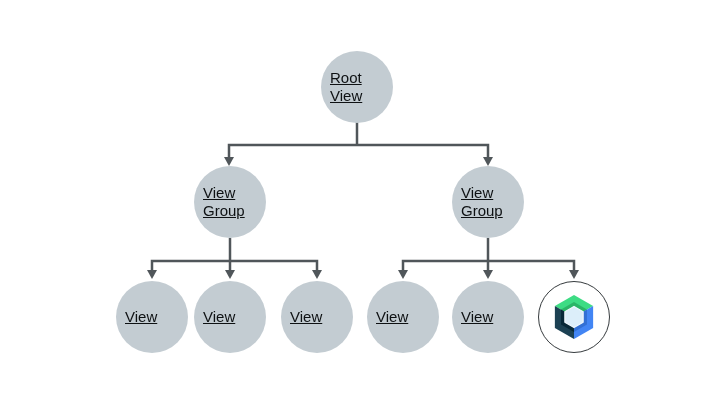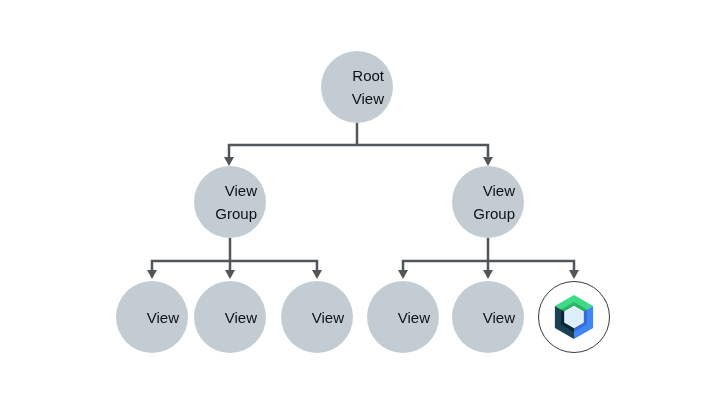--- a/index.html
+++ b/index.html
@@ -23,25 +23,26 @@
     height: 72px;
     border-radius: 50%;
     background: #c3ccd2;
     display: flex;
     align-items: center;
     justify-content: center;
   }
   .node-label {
     display: block;
     width: 54px;
-    text-align: right;
+    text-align: left;
     font-size: 15px;
-    line-height: 23px;
+    line-height: 18px;
     color: #0e1113;
     word-wrap: break-word;
+    text-decoration: underline;
   }
   .node.compose {
     background: #ffffff;
     border: 1.5px solid #363b3e;
     box-sizing: border-box;
   }
   .compose-icon-svg { display: block; }
 </style>
 </head>
 <body>

